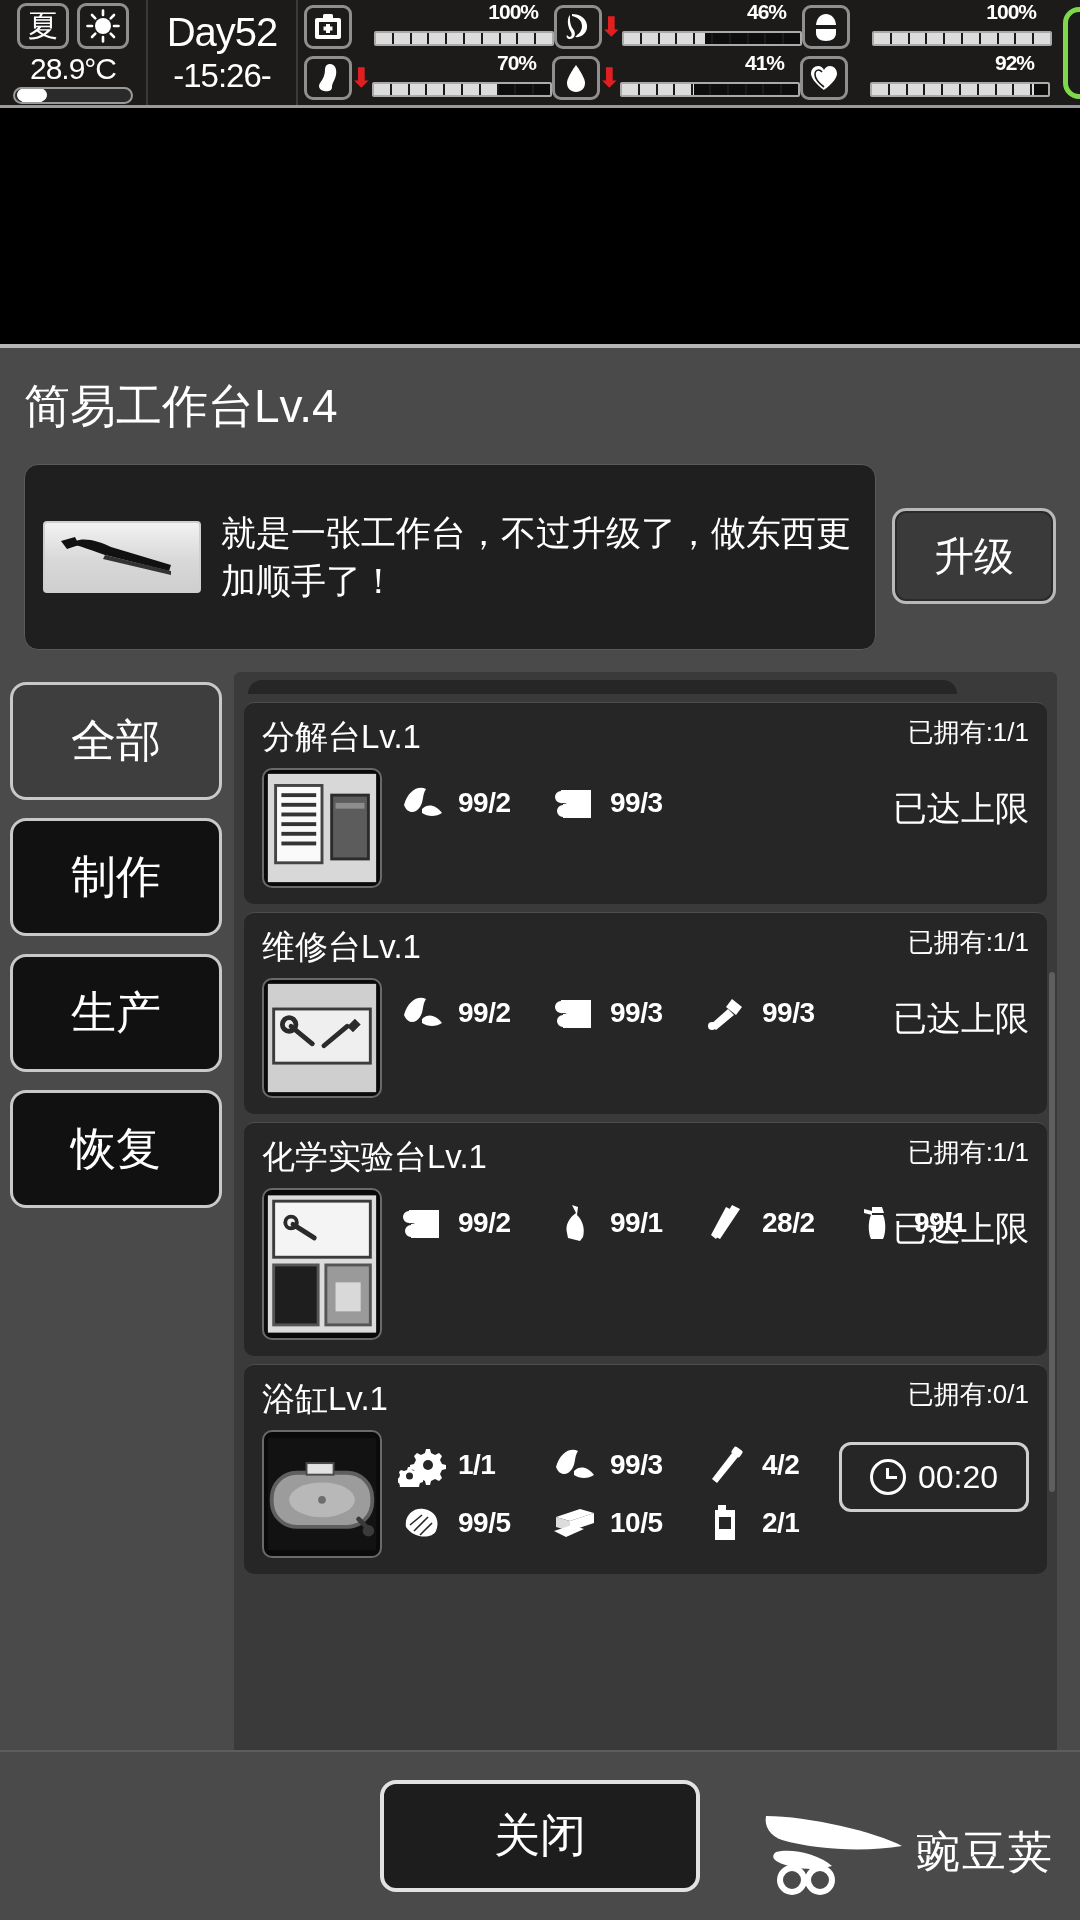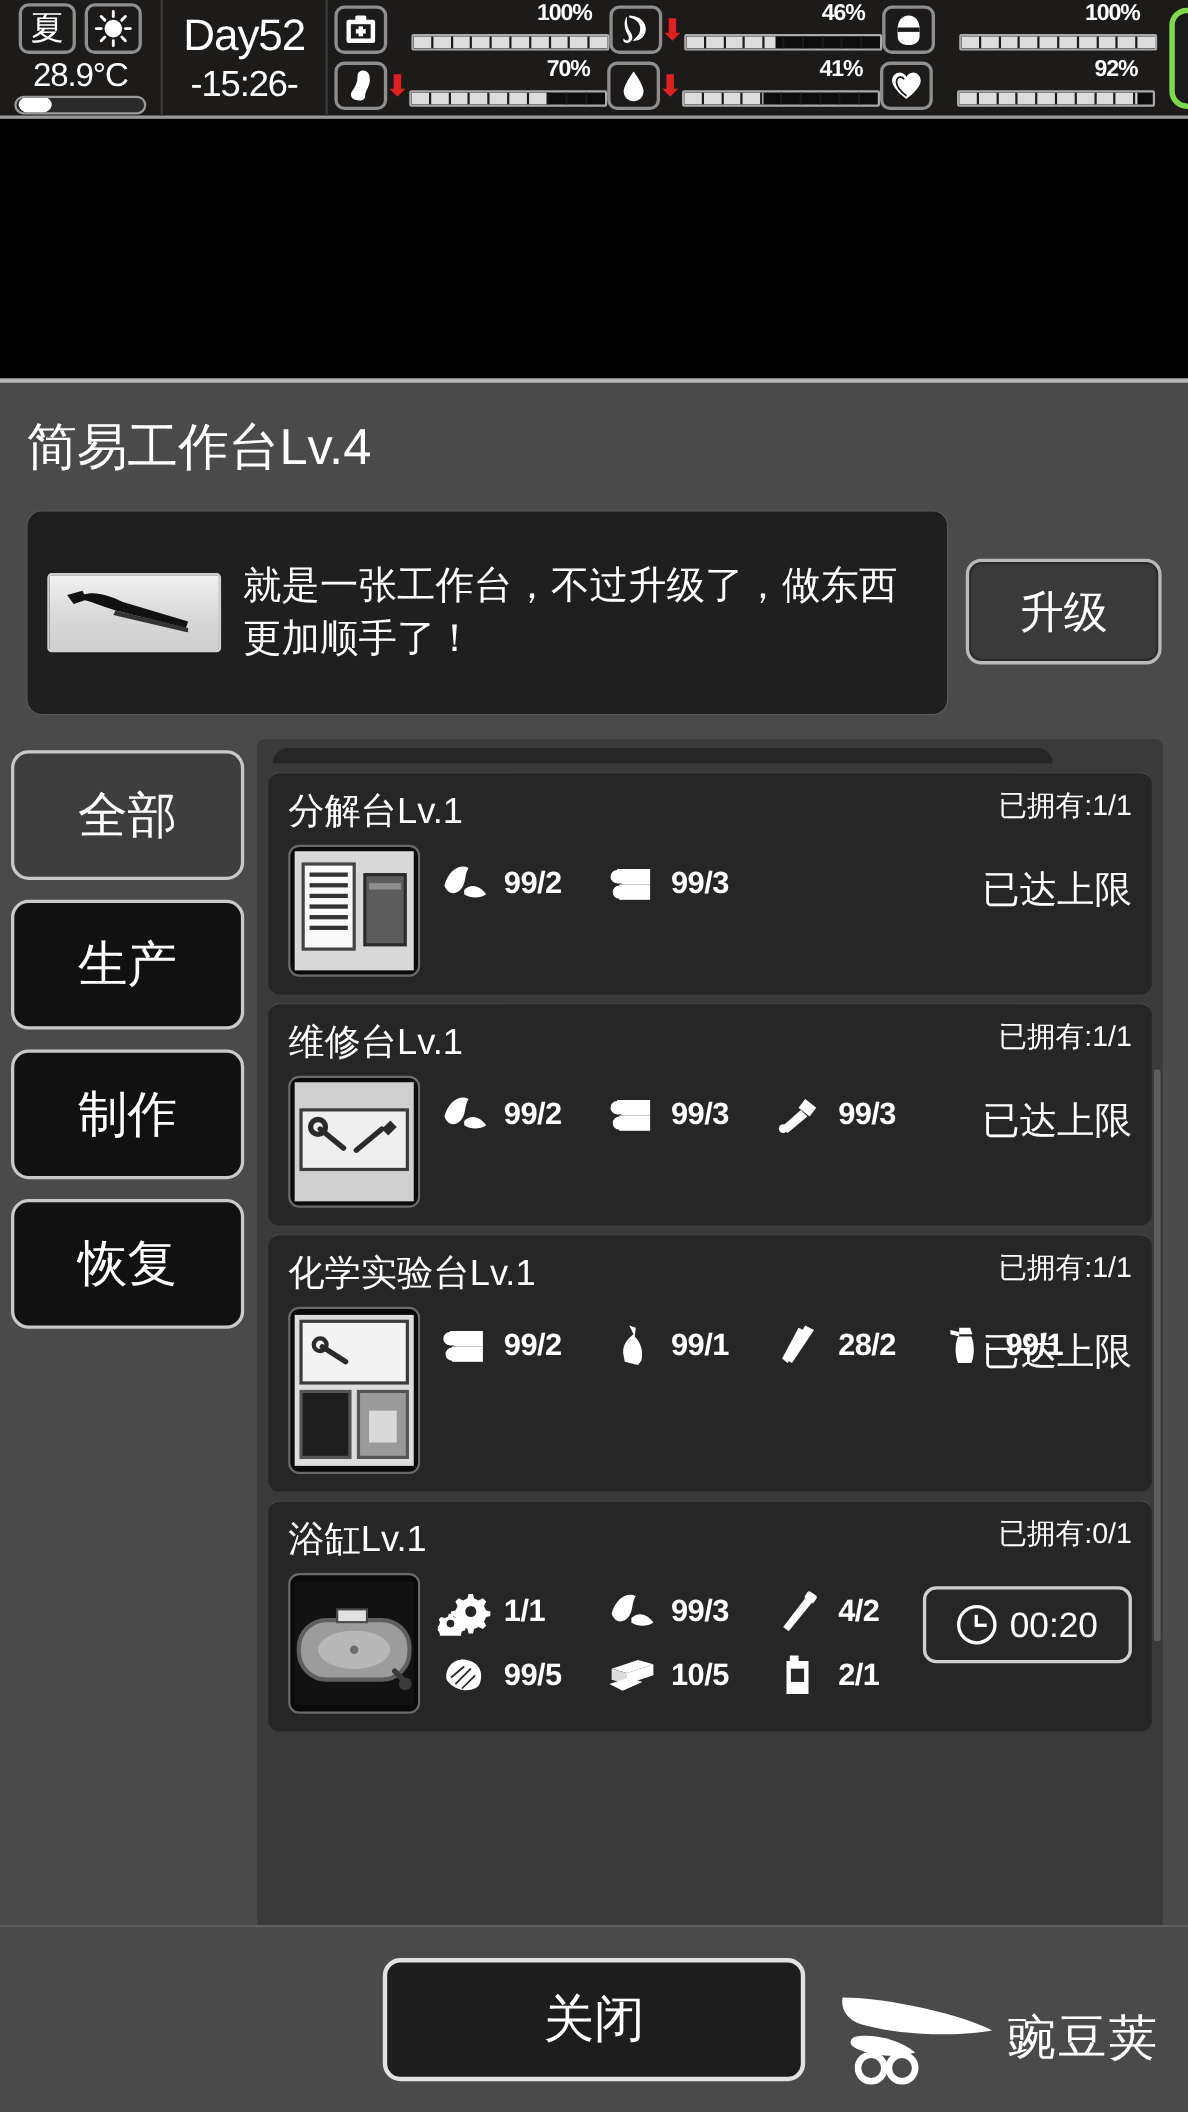--- a/index.html
+++ b/index.html
@@ -107,21 +107,21 @@
   .desc-thumb {
     width: 158px; height: 72px; flex: none; border-radius: 4px;
     background: linear-gradient(180deg,#f2f2f2 0%,#d8d8d8 55%,#cfcfcf 100%);
     position: relative; overflow: hidden; border: 2px solid #cfcfcf;
   }
   .desc-thumb .saw {
     position: absolute; left: 14px; top: 12px; width: 118px; height: 40px;
   }
   .desc-text { color: #fff; font-size: 35px; line-height: 48px; flex: 1; }
   .upgrade-btn {
-    width: 178px; height: 96px; flex: none; margin-top: 44px;
+    width: 164px; height: 96px; flex: none; margin-top: 44px;
     background: #3a3a3a; border: 3px solid #b9b9b9; border-radius: 14px;
     display: flex; align-items: center; justify-content: center;
     color: #fff; font-size: 40px;
     box-shadow: inset 0 0 0 2px #2a2a2a;
   }
 
   
   .panel-body { flex: 1; display: flex; margin-top: 22px; padding: 0 23px 0 10px; min-height: 0; }
   .tabs {
     width: 212px; flex: none; display: flex; flex-direction: column; gap: 18px;
@@ -186,21 +186,21 @@
     background: #5e5e5e; border-radius: 3px;
   }
 
   
   .footer {
     position: absolute; left: 0; bottom: 0; width: 1080px; height: 170px;
     background: #4a4a4a; display: flex; align-items: center; justify-content: center;
     border-top: 2px solid #5d5d5d;
   }
   .close-btn {
-    width: 384px; height: 112px; background: #1d1d1d; border: 4px solid #e2e2e2;
+    width: 320px; height: 112px; background: #1d1d1d; border: 4px solid #e2e2e2;
     border-radius: 16px; display: flex; align-items: center; justify-content: center;
     color: #fff; font-size: 46px;
   }
   .brand {
     position: absolute; right: 26px; bottom: 22px; display: flex; align-items: center; gap: 10px;
   }
   .brand-text { color: #fff; font-size: 44px; letter-spacing: 2px; }
 </style>
 </head>
 <body>
@@ -445,24 +445,24 @@
       </div>
     </div>
 
     <div class="panel-body">
 
       <div class="tabs">
         <div class="tab active">
           <span>全部</span>
         </div>
         <div class="tab inactive">
+          <span>制作</span>
+        </div>
+        <div class="tab inactive">
           <span>生产</span>
-        </div>
-        <div class="tab inactive">
-          <span>制作</span>
         </div>
         <div class="tab inactive">
           <span>恢复</span>
         </div>
       </div>
 
       <div class="list-wrap">
         <div class="list-inner">
 
           <div class="peek"></div>

